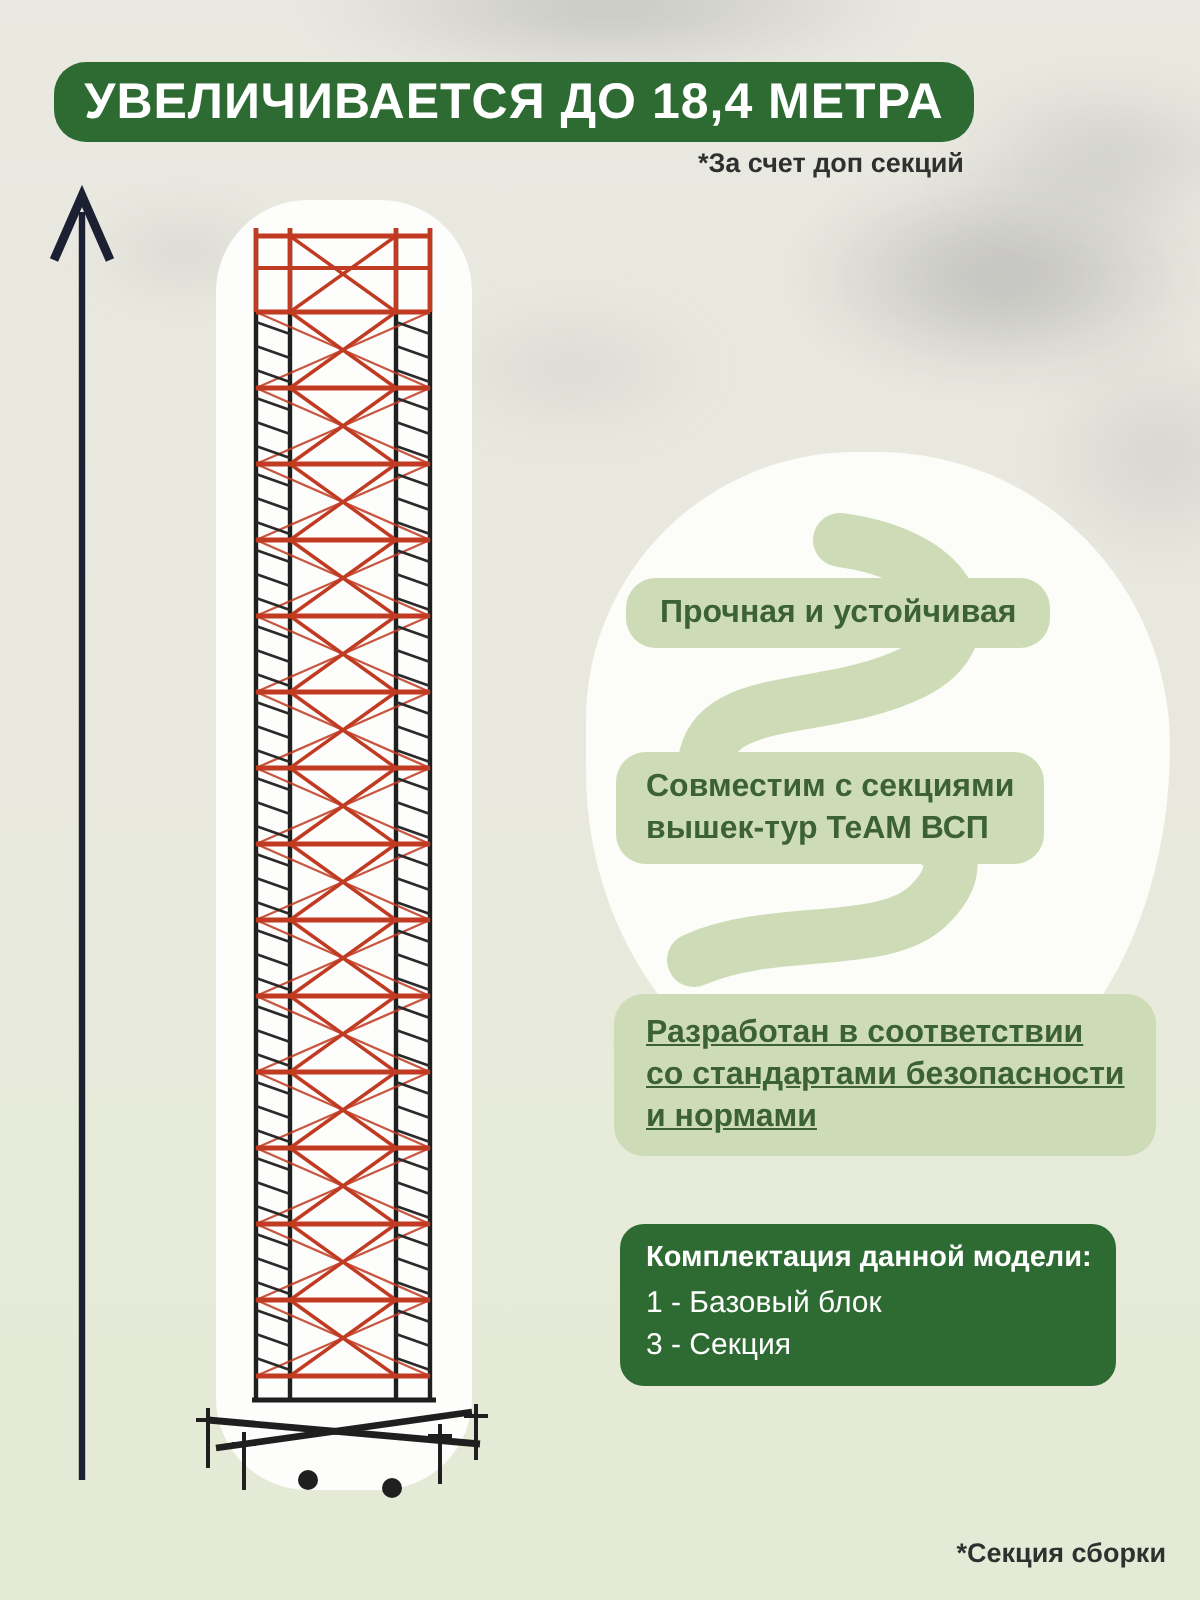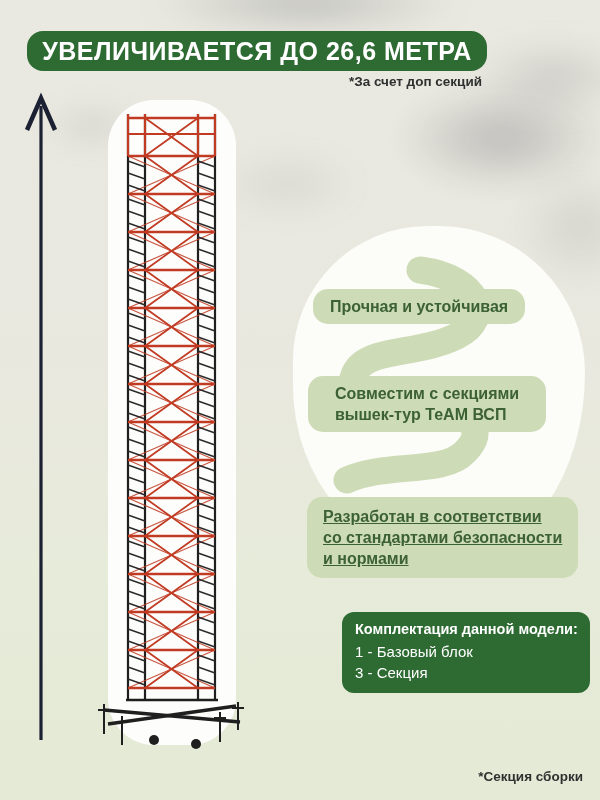--- a/index.html
+++ b/index.html
@@ -36,27 +36,27 @@
   }
   .squiggle-svg{position:absolute;left:295px;top:230px;z-index:2;}
 
   .chip{
     position:absolute;z-index:3;background:#cddcb6;color:#3c6133;
     border-radius:15px;font-weight:bold;font-size:16px;line-height:1.32;
     white-space:pre-line;
     margin-top:36px;
   }
   .chip1{left:313px;top:253px;padding:7px 17px;}
-  .chip2{left:308px;top:340px;padding:7px 27px;}
+  .chip2{left:308px;top:340px;padding:7px 15px;}
   .chip3{left:307px;top:461px;padding:9px 16px;text-decoration:underline;}
 
   .kit-box{
     position:absolute;left:310px;top:612px;width:248px;z-index:3;
     box-sizing:border-box;background:#2e6b33;border-radius:12px;
-    padding:9px 13px;color:#ffffff;margin-left:32px;
+    padding:9px 13px;color:#ffffff;
   }
   .kit-title{font-size:14.5px;font-weight:bold;margin-bottom:4px;white-space:nowrap;}
   .kit-items{font-size:15px;line-height:1.42;white-space:pre-line;}
 
   .footer-note{
     position:absolute;right:17px;bottom:16px;z-index:4;
     font-size:13.5px;font-weight:bold;color:#2f3130;
   }
 </style>
 </head>
@@ -65,21 +65,21 @@
 <div class="canvas">
 
   <div class="cloud c1"></div>
   <div class="cloud c2"></div>
   <div class="cloud c3"></div>
   <div class="cloud c4"></div>
   <div class="cloud c5"></div>
   <div class="cloud c6"></div>
 
   <div class="header-banner">
-    <span>УВЕЛИЧИВАЕТСЯ ДО 26,6 МЕТРА</span>
+    <span>УВЕЛИЧИВАЕТСЯ ДО 18,4 МЕТРА</span>
   </div>
   <div class="header-footnote">*За счет доп секций</div>
 
   <svg class="arrow-svg" width="40" height="652" viewBox="0 0 40 652">
     <line x1="19" y1="14" x2="19" y2="648" stroke="#1b2132" stroke-width="3.2"></line>
     <polyline points="5,38 19,6 33,38" fill="none" stroke="#1b2132" stroke-width="4.5"></polyline>
   </svg>
 
   <div class="blob"></div>
 

